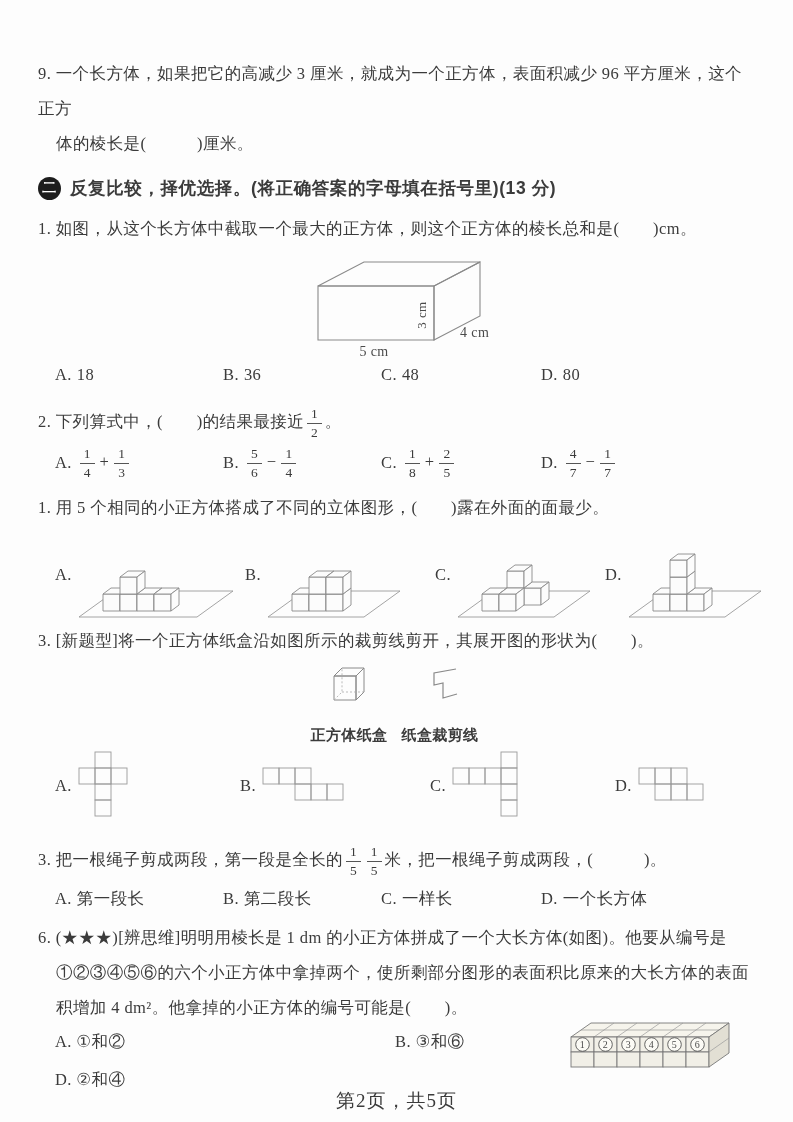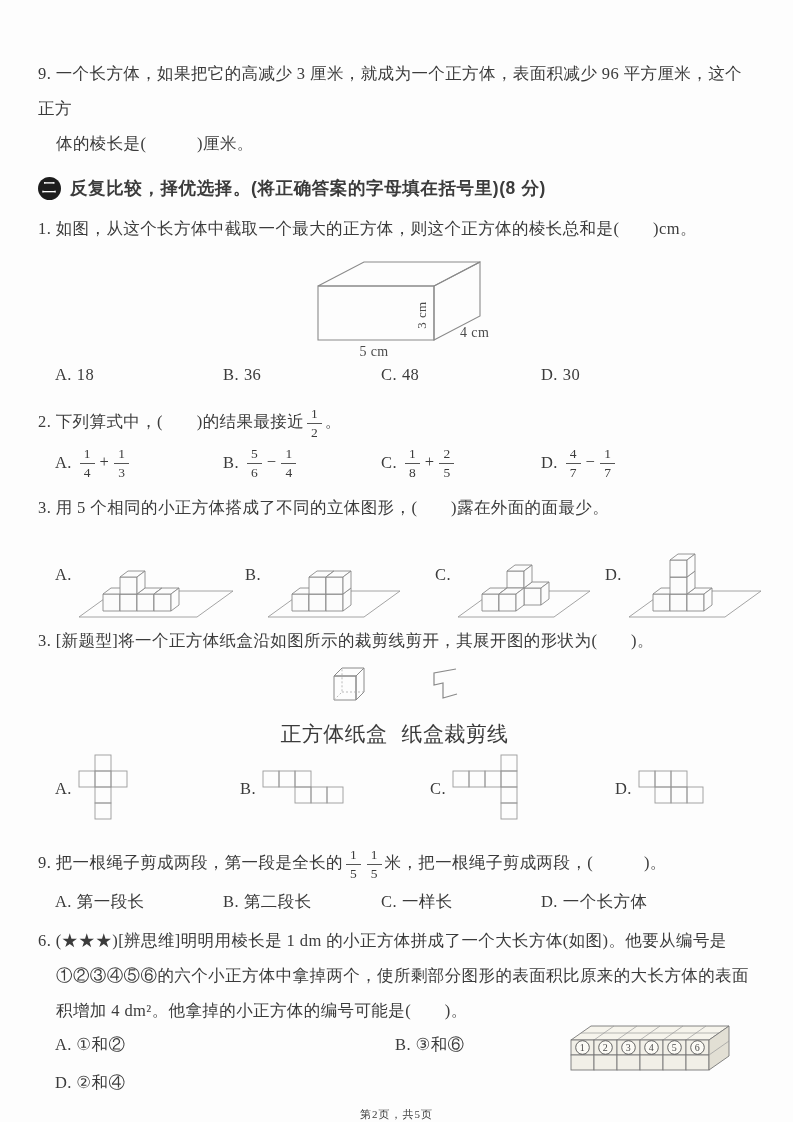--- a/index.html
+++ b/index.html
@@ -20,45 +20,45 @@
         margin:0 3px;font-size:13.5px;line-height:1.15;letter-spacing:0;}
   .fn{padding:0 4px 1px;border-bottom:1.2px solid #555;}
   .fd{padding-top:1px;}
   .tok{margin:0 2px;}
   .q3figs{display:grid;grid-template-columns:190px 190px 170px 1fr;padding-left:17px;
           align-items:end;margin:4px 0 2px;}
   .figcell{display:flex;align-items:center;gap:3px;}
   .figlabel{align-self:center;}
   .q4small{display:flex;flex-direction:column;align-items:center;margin:4px 0 0;}
   .q4small .figrow{display:flex;gap:46px;align-items:flex-end;}
-  .q4small .caprow{display:flex;gap:14px;font-size:21px;margin-top:14px;}
+  .q4small .caprow{display:flex;gap:14px;font-size:15px;margin-top:20px;font-weight:bold;}
   .q4nets{display:grid;grid-template-columns:185px 190px 185px 1fr;padding-left:17px;
           align-items:center;margin:4px 0 8px;}
   .q6block{position:relative;margin:4px 0 8px;min-height:78px;}
   .q6opts{display:grid;grid-template-columns:340px 1fr;width:545px;row-gap:12px;
           padding-left:17px;line-height:26px;}
   .q6fig{position:absolute;right:-4px;top:-14px;}
-  .footer{position:absolute;bottom:0;left:0;width:100%;text-align:center;
-          font-size:11px;letter-spacing:1px;}
+  .footer{position:absolute;bottom:8px;left:0;width:100%;text-align:center;
+          font-size:19px;letter-spacing:1px;}
   svg{display:block;}
   svg text{font-family:"Liberation Serif", serif;fill:#4a4a4a;}
 </style>
 </head>
 <body>
 
 <div class="page">
 
   <div class="qtext">
     <div>9. 一个长方体，如果把它的高减少 3 厘米，就成为一个正方体，表面积减少 96 平方厘米，这个正方</div>
     <div class="indent2">体的棱长是(　　　)厘米。</div>
   </div>
 
   <div class="sechead">
     <span class="secicon">二</span>
-    <span>反复比较，择优选择。(将正确答案的字母填在括号里)(8 分)</span>
+    <span>反复比较，择优选择。(将正确答案的字母填在括号里)(13 分)</span>
   </div>
 
   <div class="qtext">1. 如图，从这个长方体中截取一个最大的正方体，则这个正方体的棱长总和是(　　)cm。</div>
   <div style="margin:6px 0 2px 218px;">
     <svg width="268" height="108" viewBox="0 0 268 108">
       <polygon points="62,34 178,34 178,88 62,88" fill="none" stroke="#8a8a8a" stroke-width="1.1"></polygon>
       <polygon points="62,34 108,10 224,10 178,34" fill="none" stroke="#8a8a8a" stroke-width="1.1"></polygon>
       <polygon points="178,88 224,64 224,10 178,34" fill="none" stroke="#8a8a8a" stroke-width="1.1"></polygon>
       <text x="170" y="63" font-size="13" text-anchor="middle" transform="rotate(-90 170 63)">3 cm</text>
       <text x="204" y="85" font-size="14">4 cm</text>
@@ -73,21 +73,21 @@
     <div class="optcell">
         <span>B.</span>
         <span>36</span>
       </div>
     <div class="optcell">
         <span>C.</span>
         <span>48</span>
       </div>
     <div class="optcell">
         <span>D.</span>
-        <span>30</span>
+        <span>80</span>
       </div>
   </div>
 
   <div class="fracline">
     <span>2. 下列算式中，(　　)的结果最接近</span>
     <span><span class="frac">
           <span class="fn">1</span>
           <span class="fd">2</span>
         </span></span>
     <span>。</span>
@@ -128,21 +128,21 @@
         <span><span class="frac">
             <span class="fn">4</span>
             <span class="fd">7</span>
           </span><span class="tok">−</span><span class="frac">
             <span class="fn">1</span>
             <span class="fd">7</span>
           </span></span>
       </div>
   </div>
 
-  <div class="qtext">3. 用 5 个相同的小正方体搭成了不同的立体图形，(　　)露在外面的面最少。</div>
+  <div class="qtext">1. 用 5 个相同的小正方体搭成了不同的立体图形，(　　)露在外面的面最少。</div>
   <div class="q3figs">
     <div class="figcell">
         <span class="figlabel">A.</span>
         <svg id="q3A" width="172" height="92">
           <polygon points="4,88 122,88 158,62 40,62" fill="none" stroke="#9a9a9a" stroke-width="0.9"></polygon>
           <polygon points="28,82 45,82 45,65 28,65" fill="#fcfcfc" stroke="#8a8a8a" stroke-width="0.9"></polygon>
           <polygon points="28,65 45,65 53,59 36,59" fill="#fcfcfc" stroke="#8a8a8a" stroke-width="0.9"></polygon>
           <polygon points="45,82 53,76 53,59 45,65" fill="#fcfcfc" stroke="#8a8a8a" stroke-width="0.9"></polygon>
           <polygon points="45,82 62,82 62,65 45,65" fill="#fcfcfc" stroke="#8a8a8a" stroke-width="0.9"></polygon>
           <polygon points="45,65 62,65 70,59 53,59" fill="#fcfcfc" stroke="#8a8a8a" stroke-width="0.9"></polygon>
@@ -284,21 +284,21 @@
           <rect x="20" y="19" width="16" height="16" fill="none" stroke="#9a9a9a" stroke-width=".9"></rect>
           <rect x="36" y="19" width="16" height="16" fill="none" stroke="#9a9a9a" stroke-width=".9"></rect>
           <rect x="20" y="35" width="16" height="16" fill="none" stroke="#9a9a9a" stroke-width=".9"></rect>
           <rect x="36" y="35" width="16" height="16" fill="none" stroke="#9a9a9a" stroke-width=".9"></rect>
           <rect x="52" y="35" width="16" height="16" fill="none" stroke="#9a9a9a" stroke-width=".9"></rect>
         </svg>
       </div>
   </div>
 
   <div class="fracline">
-    <span>9. 把一根绳子剪成两段，第一段是全长的</span>
+    <span>3. 把一根绳子剪成两段，第一段是全长的</span>
     <span><span class="frac">
           <span class="fn">1</span>
           <span class="fd">5</span>
         </span></span>
     <span><span class="frac">
           <span class="fn">1</span>
           <span class="fd">5</span>
         </span></span>
     <span>米，把一根绳子剪成两段，(　　　)。</span>
   </div>

